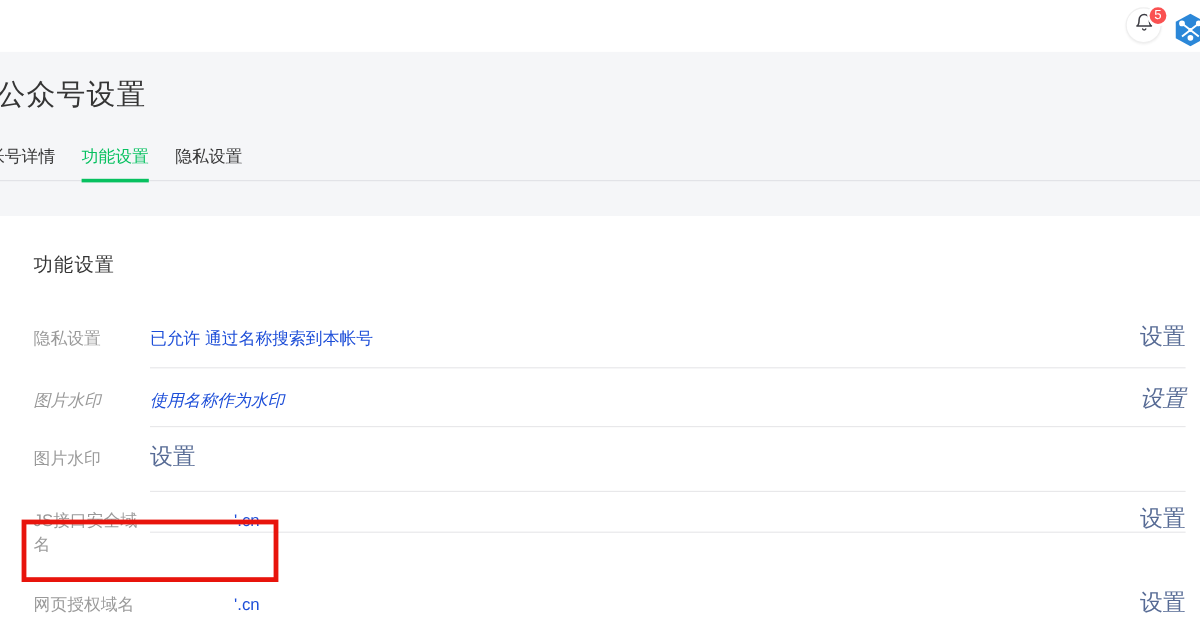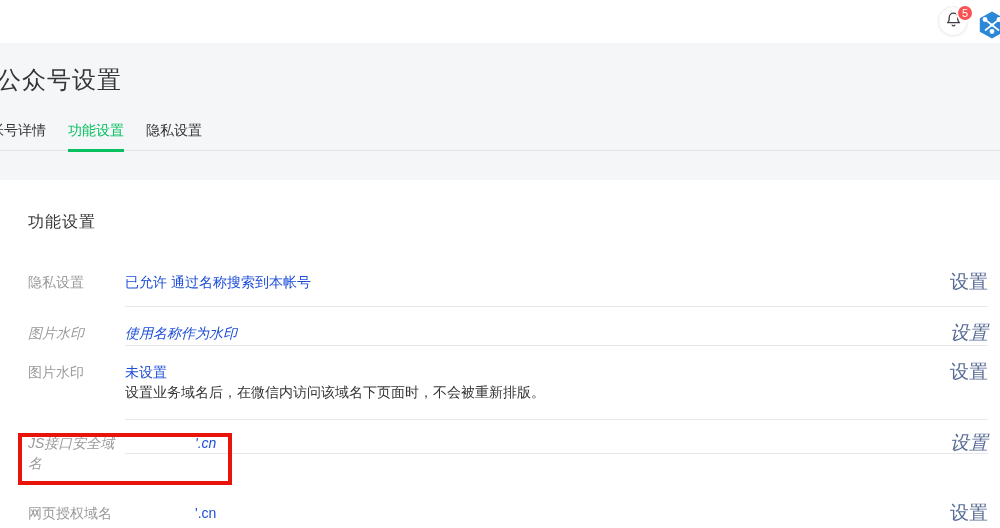--- a/index.html
+++ b/index.html
@@ -38,23 +38,23 @@
   .row-label { width:97px; font-size:14px; line-height:20px; color:#9a9a9a;
     flex-shrink:0; }
   .row-main { flex:1; display:flex; align-items:flex-start;
     border-bottom:1px solid #e8e8ea; }
   .row-content { flex:1; }
   .row-value { font-size:14px; line-height:20px; color:#1d4ed8; }
   .row-desc { font-size:14px; line-height:20px; color:#353535; }
   .row-action { font-size:19px; line-height:20px; color:#576b95; text-decoration:none;
     cursor:pointer; flex-shrink:0; }
   .row.r1 { padding-top:14px; } .row.r1 .row-main { padding-bottom:14px; }
-  .row.r2 { padding-top:16px;font-style:italic; } .row.r2 .row-main { padding-bottom:2px; }
+  .row.r2 { padding-top:16px;font-style:italic; } .row.r2 .row-main { padding-bottom:12px; }
   .row.r3 { padding-top:16px; } .row.r3 .row-main { padding-bottom:17px; }
-  .row.r4 { padding-top:13px;font-style:italic; } .row.r4 .row-main { padding-bottom:0; }
+  .row.r4 { padding-top:13px; } .row.r4 .row-main { padding-bottom:0; }
   .row.r5 { padding-top:30px; } .row.r5 .row-main { border-bottom:none; }
   .redacted { padding-left:70px; }
 
   
   .highlight-box { position:absolute; left:18px; top:433px; width:214px; height:52px;
     border:4px solid #e8140c; z-index:5; pointer-events:none; }
 </style>
 </head>
 <body>
 
@@ -115,24 +115,20 @@
         <div class="row-content">
           <div class="row-value">使用名称作为水印</div>
         </div>
         <a class="row-action">设置</a>
       </div>
     </div>
 
     <div class="row r3">
       <div class="row-label">图片水印</div>
       <div class="row-main">
-        <div class="row-content">
-          <div class="row-value">未设置</div>
-          <div class="row-desc">设置业务域名后，在微信内访问该域名下页面时，不会被重新排版。</div>
-        </div>
         <a class="row-action">设置</a>
       </div>
     </div>
 
     <div class="row r4">
       <div class="row-label">JS接口安全域名</div>
       <div class="row-main">
         <div class="row-content">
           <div class="row-value redacted">'.cn</div>
         </div>

